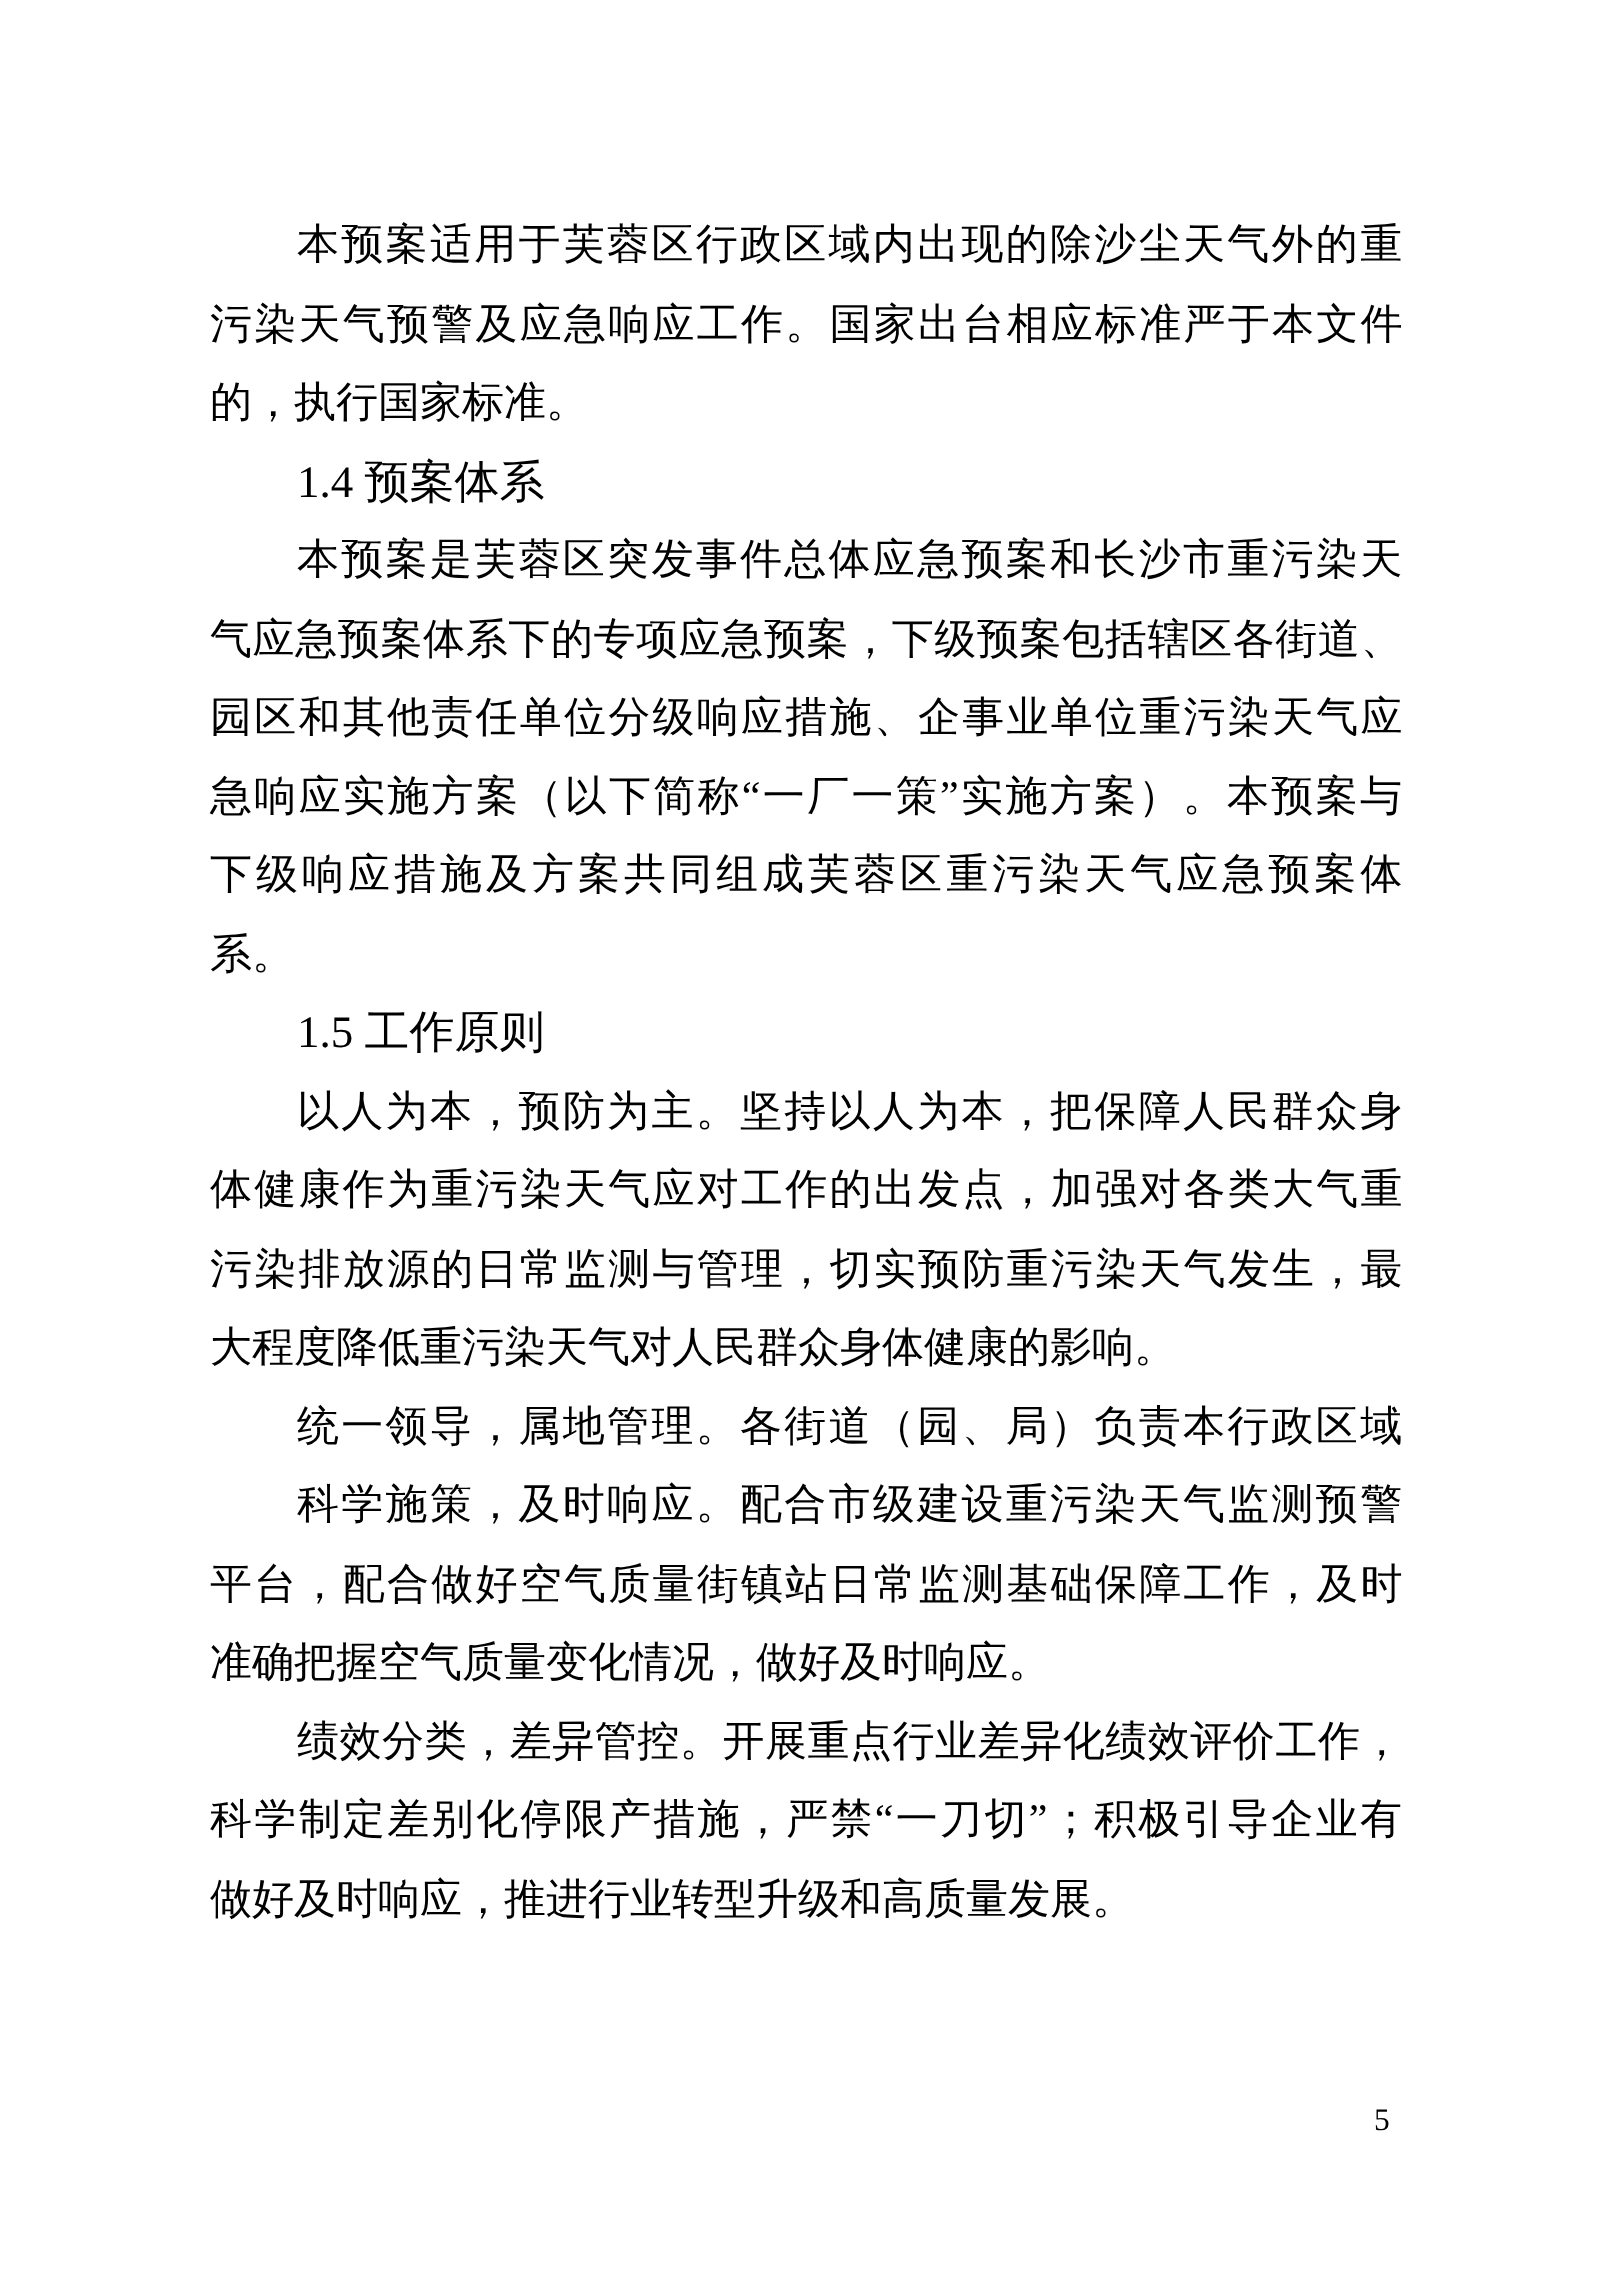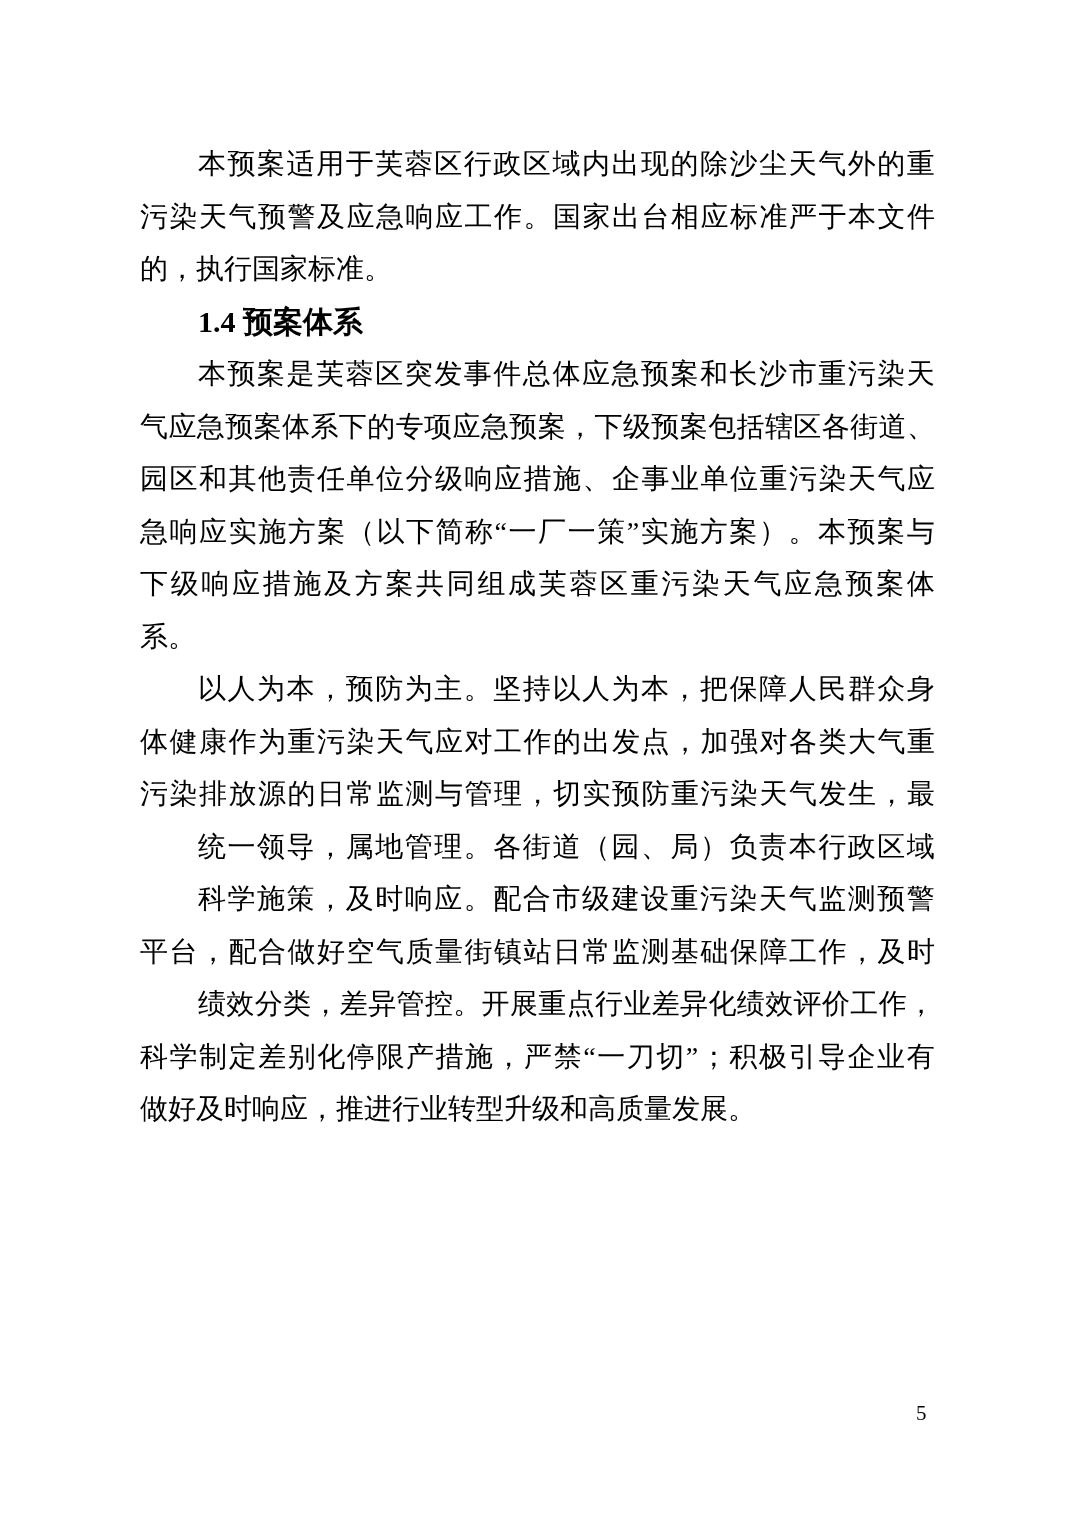--- a/index.html
+++ b/index.html
@@ -33,21 +33,21 @@
   
   .line.full {
     display: flex;
     flex-direction: row;
     justify-content: space-between;
     white-space: normal;
   }
   .line.full span { display: inline-block; }
   .line.first { padding-left: 58px; }
   .para.heading .line {
-    font-weight: bold;
+    font-weight: normal;
     font-size: 30px;
   }
   .page-number {
     position: absolute;
     left: 916px;
     top: 1398px;
     font-size: 21px;
     line-height: 30px;
     color: #000000;
   }
@@ -259,20 +259,23 @@
           <span>天</span>
           <span>气</span>
           <span>应</span>
           <span>急</span>
           <span>预</span>
           <span>案</span>
           <span>体</span>
         </div>
         <div class="line">系。</div>
       </div>
+      <div class="para heading">
+        <div class="line first">1.5 工作原则</div>
+      </div>
       <div class="para body">
         <div class="line first full">
           <span>以</span>
           <span>人</span>
           <span>为</span>
           <span>本</span>
           <span>，</span>
           <span>预</span>
           <span>防</span>
           <span>为</span>
@@ -345,20 +348,21 @@
           <span>重</span>
           <span>污</span>
           <span>染</span>
           <span>天</span>
           <span>气</span>
           <span>发</span>
           <span>生</span>
           <span>，</span>
           <span>最</span>
         </div>
+        <div class="line">大程度降低重污染天气对人民群众身体健康的影响。</div>
       </div>
       <div class="para body">
         <div class="line first full">
           <span>统</span>
           <span>一</span>
           <span>领</span>
           <span>导</span>
           <span>，</span>
           <span>属</span>
           <span>地</span>
@@ -432,20 +436,21 @@
           <span>基</span>
           <span>础</span>
           <span>保</span>
           <span>障</span>
           <span>工</span>
           <span>作</span>
           <span>，</span>
           <span>及</span>
           <span>时</span>
         </div>
+        <div class="line">准确把握空气质量变化情况，做好及时响应。</div>
       </div>
       <div class="para body">
         <div class="line first full">
           <span>绩</span>
           <span>效</span>
           <span>分</span>
           <span>类</span>
           <span>，</span>
           <span>差</span>
           <span>异</span>

